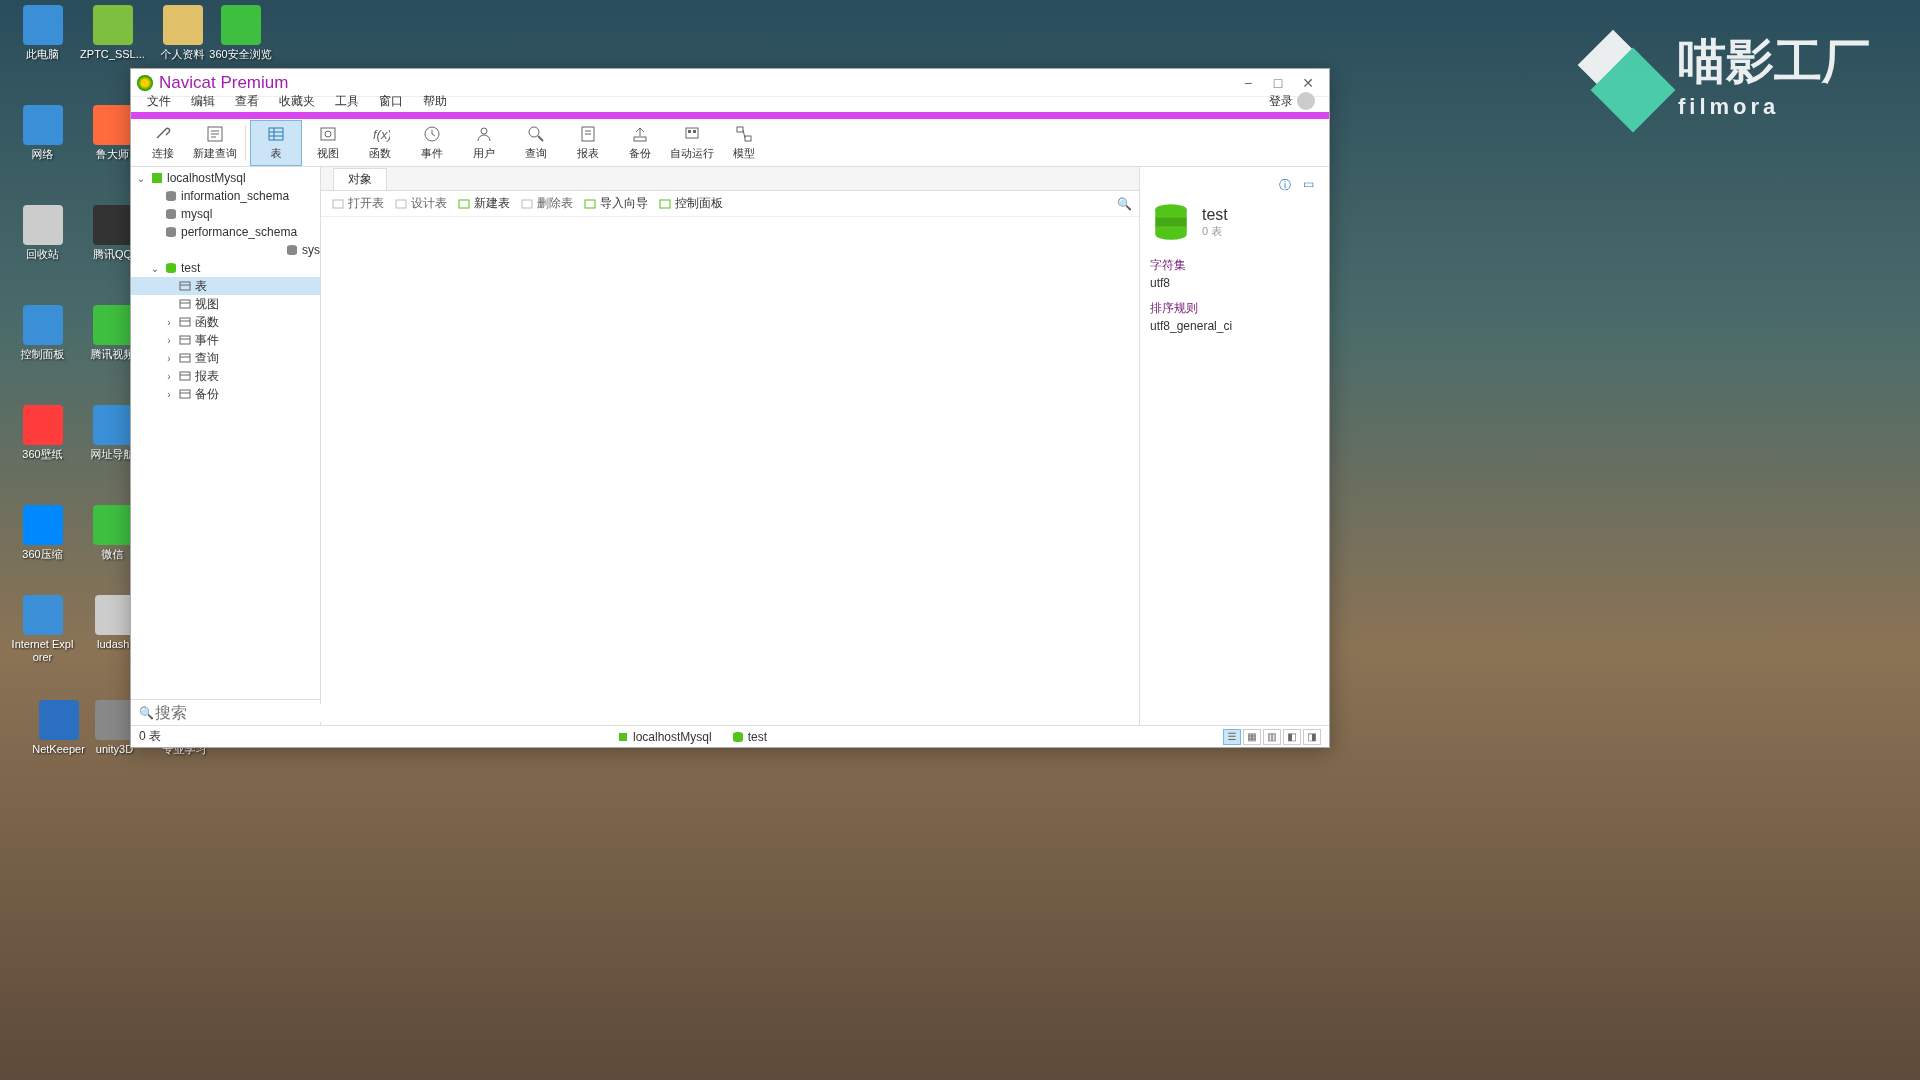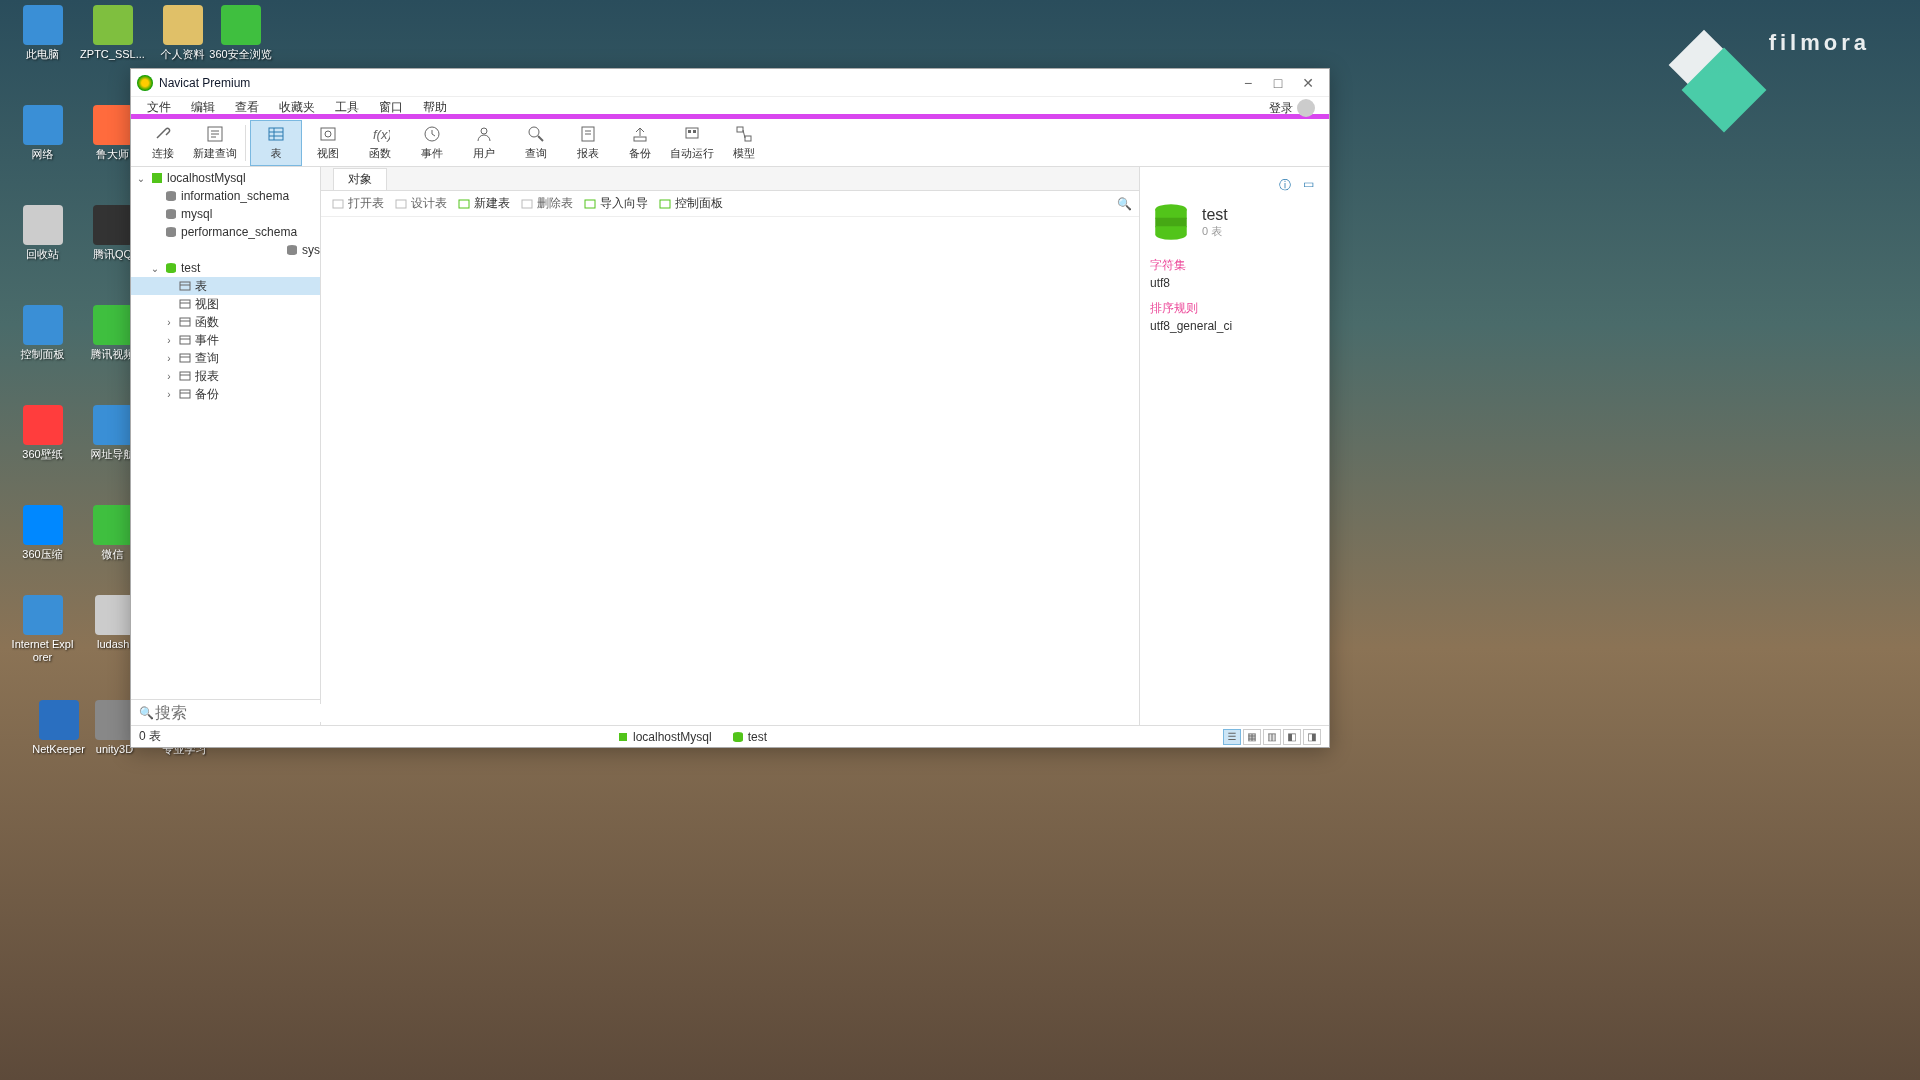--- a/index.html
+++ b/index.html
@@ -33,30 +33,30 @@
 }
 .titlebar {
   height: 28px;
   background: #fff;
   display: flex;
   align-items: center;
   padding: 0 6px;
   border-bottom: 1px solid #eee;
 }
 .titlebar .appicon { width: 16px; height: 16px; background: radial-gradient(circle, #ffcc00 30%, #009900 70%); border-radius: 50%; margin-right: 6px; }
-.titlebar .title { flex: 1; color: #0f172a; font-size: 12px; }
+.titlebar .title { flex: 1; color: #a21caf; font-size: 17px; }
 .titlebar .wbtn { width: 30px; height: 22px; display: flex; align-items: center; justify-content: center; cursor: pointer; color: #666; font-size: 14px; }
 
 
 .menubar {
   height: 22px;
   display: flex;
-  align-items: flex-start;
+  align-items: flex-end;
   padding: 0 6px;
-  border-bottom: 5px solid #d946ef;
+  border-bottom: 7px solid #d946ef;
 }
 .menubar .mi { padding: 2px 10px; color: #333; cursor: pointer; font-size: 12px; }
 .menubar .spacer { flex: 1; }
 .menubar .login { padding: 2px 8px; color: #333; cursor: pointer; display: flex; align-items: center; gap: 4px; }
 .menubar .avatar { width: 18px; height: 18px; background: #ccc; border-radius: 50%; }
 
 
 .toolbar {
   height: 48px;
   display: flex;
@@ -96,21 +96,21 @@
 .chartarea { flex: 1; background: #fff; position: relative; }
 
 
 .rpanel { width: 190px; border-left: 1px solid #ddd; padding: 10px; }
 .rhdr { display: flex; gap: 8px; justify-content: flex-end; margin-bottom: 8px; }
 .rhdr .ricon { width: 16px; height: 16px; cursor: pointer; color: #2a7ab0; }
 .dbcard { display: flex; align-items: center; gap: 10px; margin-bottom: 14px; }
 .dbico { width: 42px; height: 42px; }
 .dbname { font-size: 16px; color: #333; }
 .dbsub { font-size: 11px; color: #999; }
-.plabel { font-size: 12px; color: #ec4899; margin-top: 10px; }
+.plabel { font-size: 12px; color: #701a75; margin-top: 10px; }
 .pval { font-size: 12px; color: #333; margin-top: 2px; }
 
 
 .statusbar { height: 22px; border-top: 1px solid #ddd; display: flex; align-items: center; padding: 0 8px; font-size: 12px; color: #333; }
 .statusbar .sseg { display: flex; align-items: center; gap: 4px; margin-right: 20px; }
 .statusbar .spc { flex: 1; }
 .statusbar .vbtns { display: flex; gap: 2px; }
 .statusbar .vbtn { width: 18px; height: 16px; border: 1px solid #ccc; cursor: pointer; display: flex; align-items: center; justify-content: center; font-size: 10px; color: #666; }
 .statusbar .vbtn.sel { background: #cce5f6; border-color: #7ab8e0; }
 
@@ -585,14 +585,15 @@
       <div class="vbtn">▥</div>
       <div class="vbtn">◧</div>
       <div class="vbtn">◨</div>
     </div>
   </div>
 </div>
 
 <div class="watermark">
   <div class="wmdiamond2"></div>
   <div class="wmdiamond"></div>
+  <div>喵影工厂</div>
   <div class="sub">filmora</div>
 </div>
 
 </body></html>

